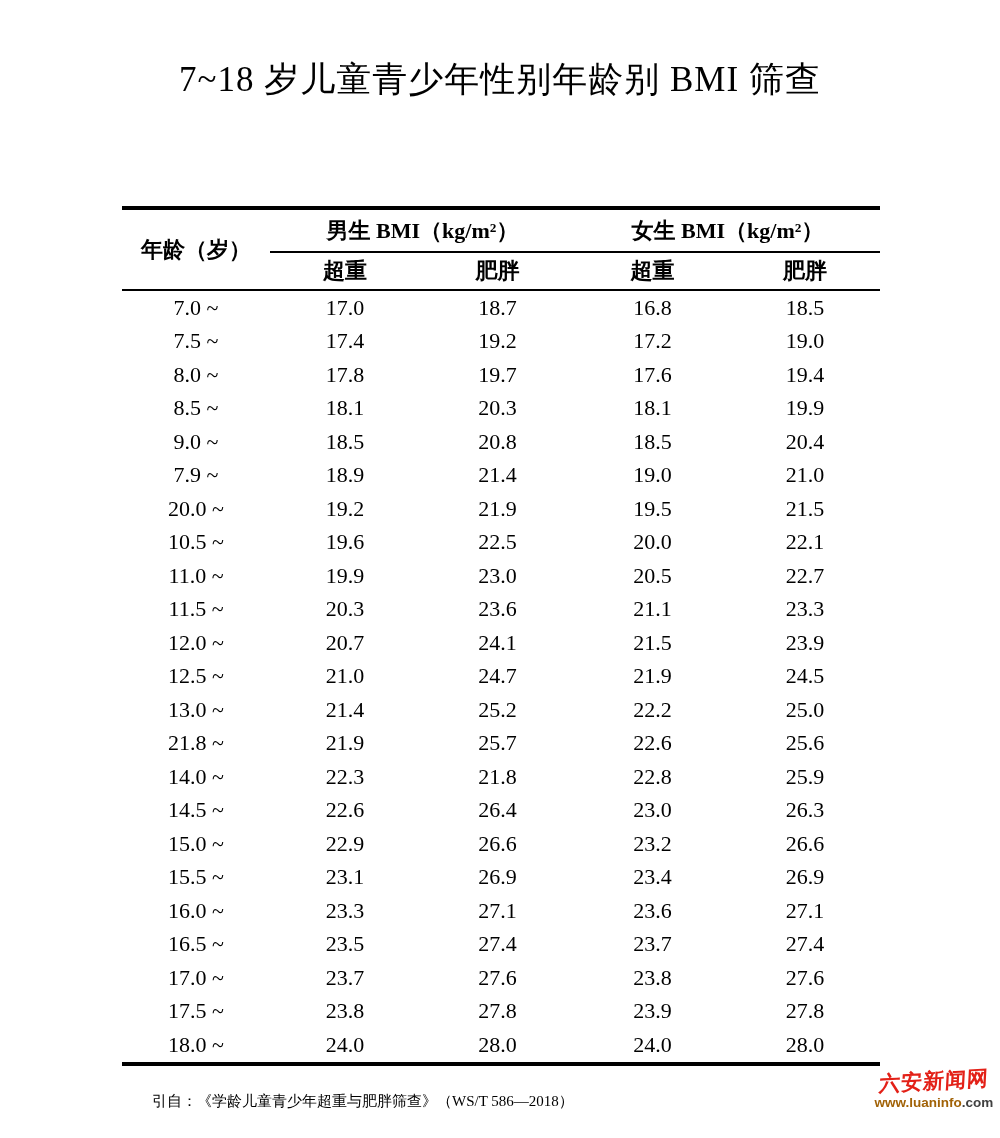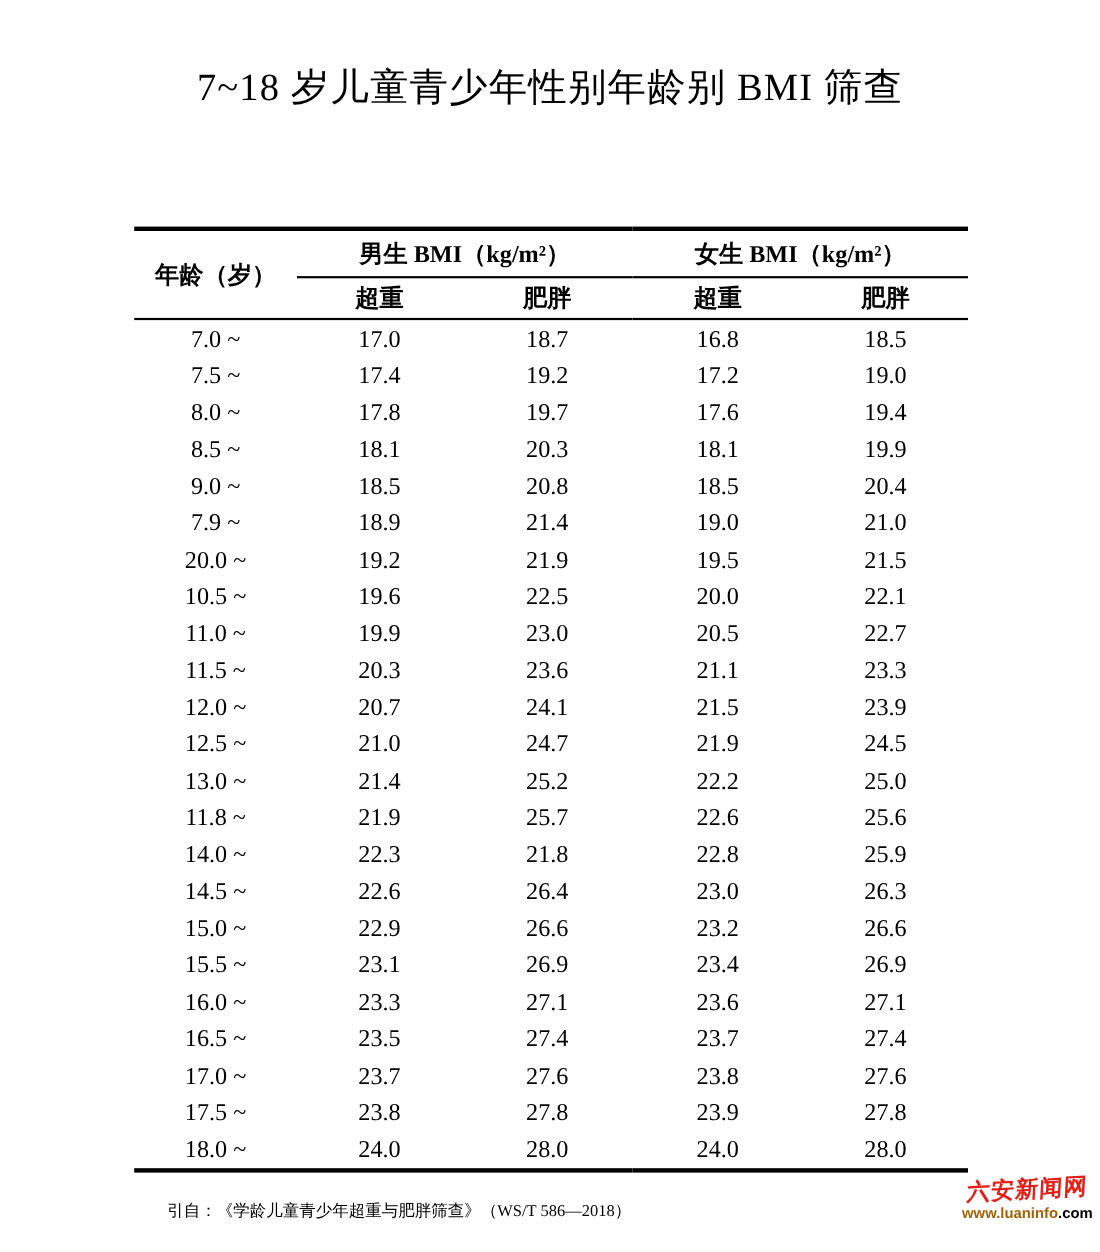--- a/index.html
+++ b/index.html
@@ -220,21 +220,21 @@
         <td>24.5</td>
       </tr>
       <tr>
         <td>13.0 ~</td>
         <td>21.4</td>
         <td>25.2</td>
         <td>22.2</td>
         <td>25.0</td>
       </tr>
       <tr>
-        <td>11.8 ~</td>
+        <td>21.8 ~</td>
         <td>21.9</td>
         <td>25.7</td>
         <td>22.6</td>
         <td>25.6</td>
       </tr>
       <tr>
         <td>14.0 ~</td>
         <td>22.3</td>
         <td>21.8</td>
         <td>22.8</td>
@@ -296,14 +296,14 @@
         <td>24.0</td>
         <td>28.0</td>
       </tr>
     </tbody>
 </table>
 
 <div class="citation">引自：《学龄儿童青少年超重与肥胖筛查》（WS/T 586—2018）</div>
 
 <div class="logo">
   <div class="logo-name" style="color: rgb(227, 32, 23);">六安新闻网</div>
-  <div class="logo-url"><span style="color: #a16207;">www.luaninfo</span><span class="url-suffix" style="color: #000000;">.com</span></div>
+  <div class="logo-url"><span style="color: #a16207;">www.luaninfo</span><span class="url-suffix" style="color: #404040;">.com</span></div>
 </div>
 
 </body></html>

